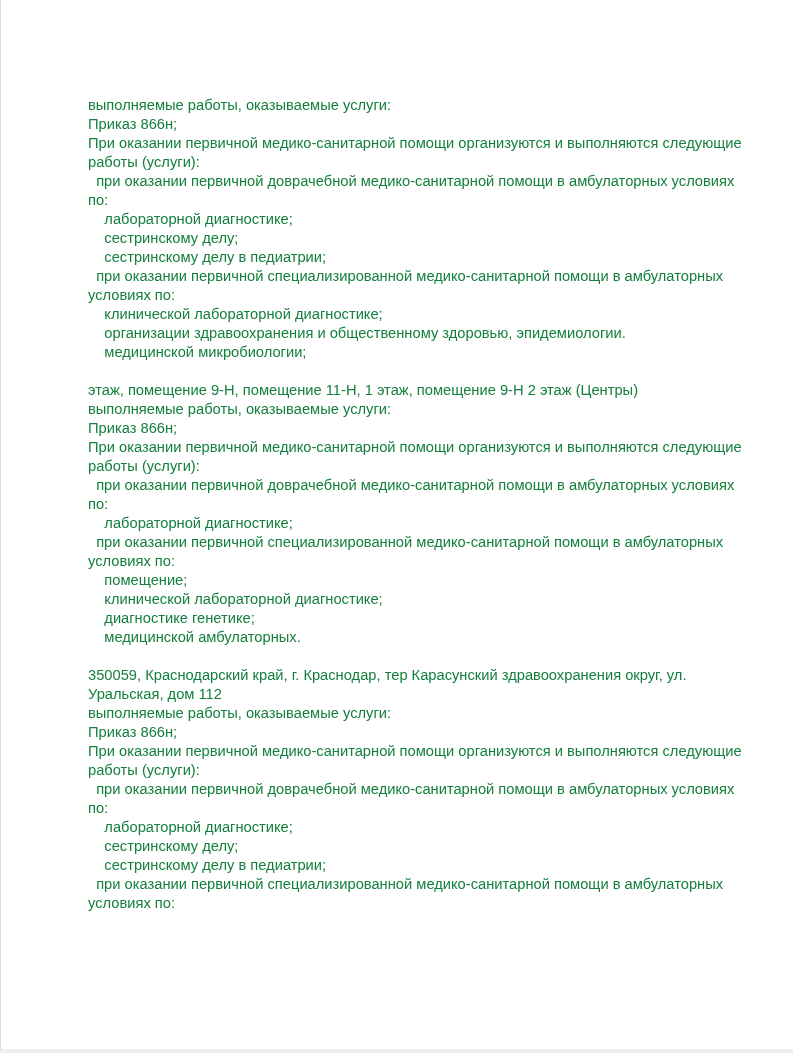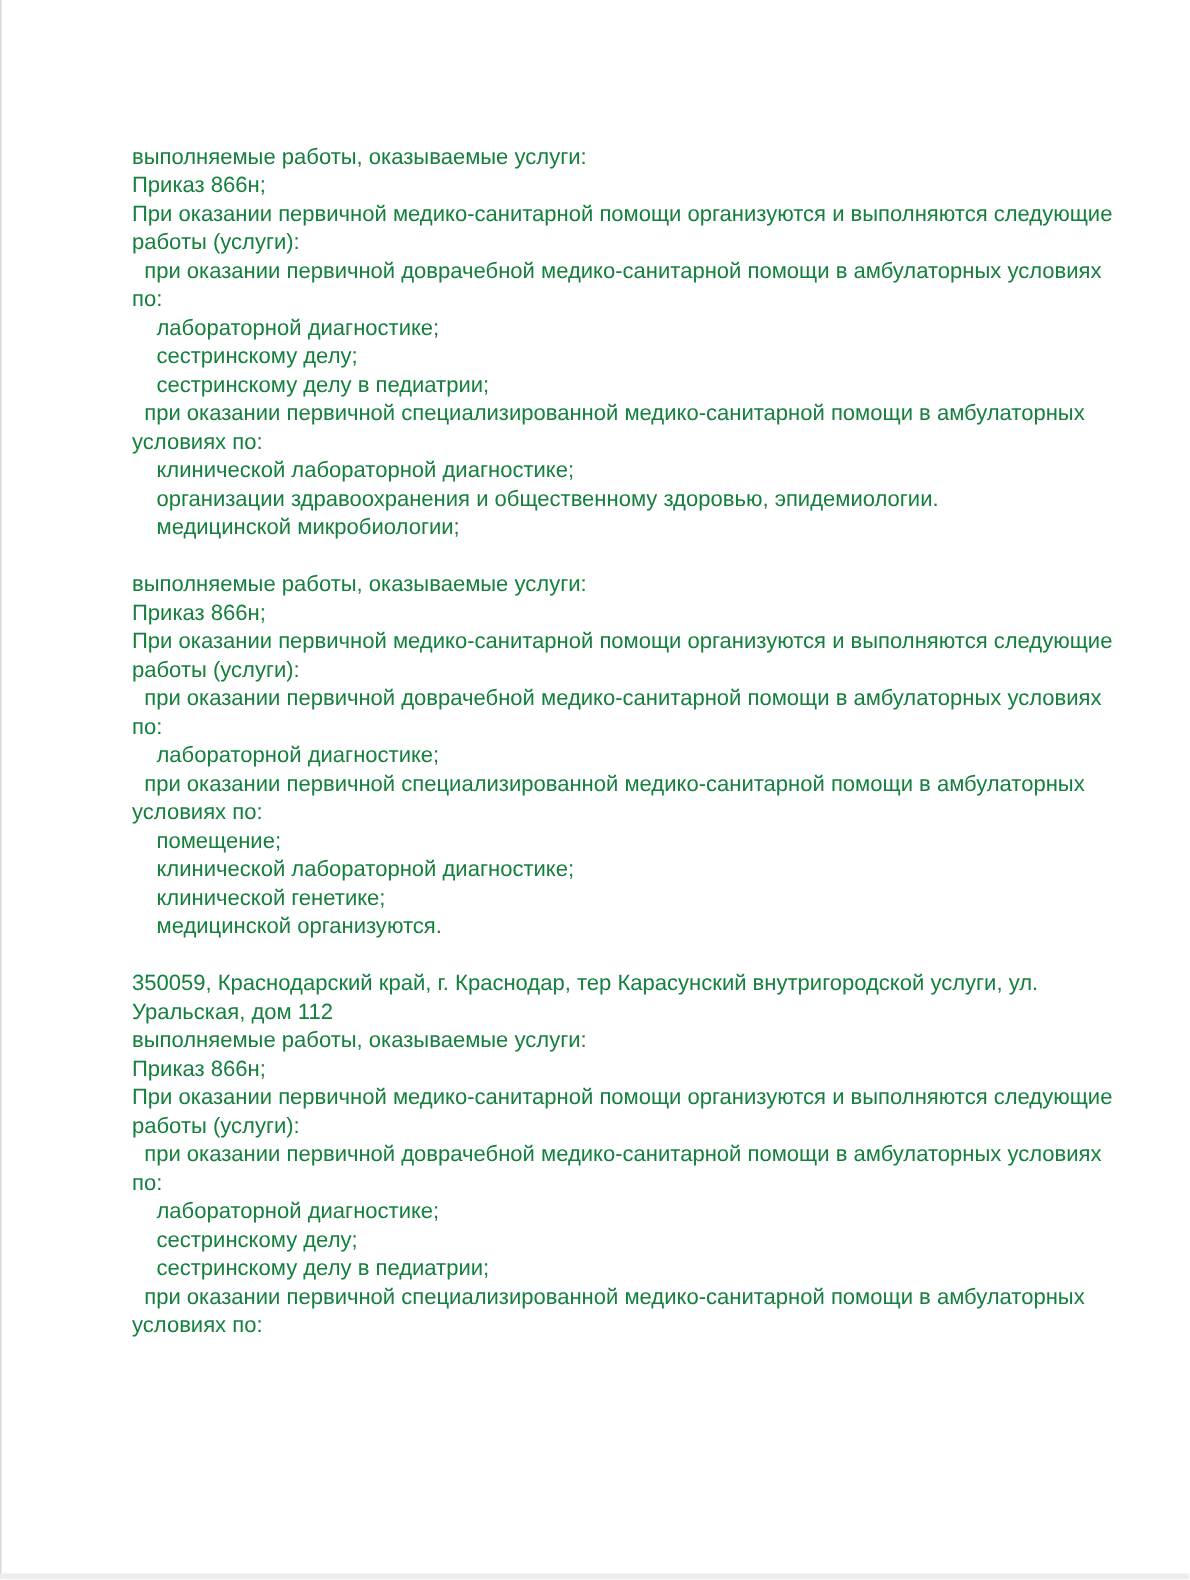--- a/index.html
+++ b/index.html
@@ -68,38 +68,39 @@
         <div class="line">    сестринскому делу в педиатрии;</div>
         <div class="line">  при оказании первичной специализированной медико-санитарной помощи в амбулаторных</div>
         <div class="line">условиях по:</div>
         <div class="line">    клинической лабораторной диагностике;</div>
         <div class="line">    организации здравоохранения и общественному здоровью, эпидемиологии.</div>
         <div class="line">    медицинской микробиологии;</div>
       </div>
 
     <div class="section">
 
+        <div class="line">этаж, помещение 9-Н, помещение 11-Н, 1 этаж, помещение 9-Н 2 этаж (Центры)</div>
         <div class="line">выполняемые работы, оказываемые услуги:</div>
         <div class="line">Приказ 866н;</div>
         <div class="line">При оказании первичной медико-санитарной помощи организуются и выполняются следующие</div>
         <div class="line">работы (услуги):</div>
         <div class="line">  при оказании первичной доврачебной медико-санитарной помощи в амбулаторных условиях</div>
         <div class="line">по:</div>
         <div class="line">    лабораторной диагностике;</div>
         <div class="line">  при оказании первичной специализированной медико-санитарной помощи в амбулаторных</div>
         <div class="line">условиях по:</div>
         <div class="line">    помещение;</div>
         <div class="line">    клинической лабораторной диагностике;</div>
-        <div class="line">    клинической генетике;</div>
-        <div class="line">    медицинской организуются.</div>
+        <div class="line">    диагностике генетике;</div>
+        <div class="line">    медицинской амбулаторных.</div>
       </div>
 
     <div class="section">
 
-    <div class="line">350059, Краснодарский край, г. Краснодар, тер Карасунский внутригородской услуги, ул.</div>
+    <div class="line">350059, Краснодарский край, г. Краснодар, тер Карасунский здравоохранения округ, ул.</div>
         <div class="line">Уральская, дом 112</div>
         <div class="line">выполняемые работы, оказываемые услуги:</div>
         <div class="line">Приказ 866н;</div>
         <div class="line">При оказании первичной медико-санитарной помощи организуются и выполняются следующие</div>
         <div class="line">работы (услуги):</div>
         <div class="line">  при оказании первичной доврачебной медико-санитарной помощи в амбулаторных условиях</div>
         <div class="line">по:</div>
         <div class="line">    лабораторной диагностике;</div>
         <div class="line">    сестринскому делу;</div>
         <div class="line">    сестринскому делу в педиатрии;</div>

